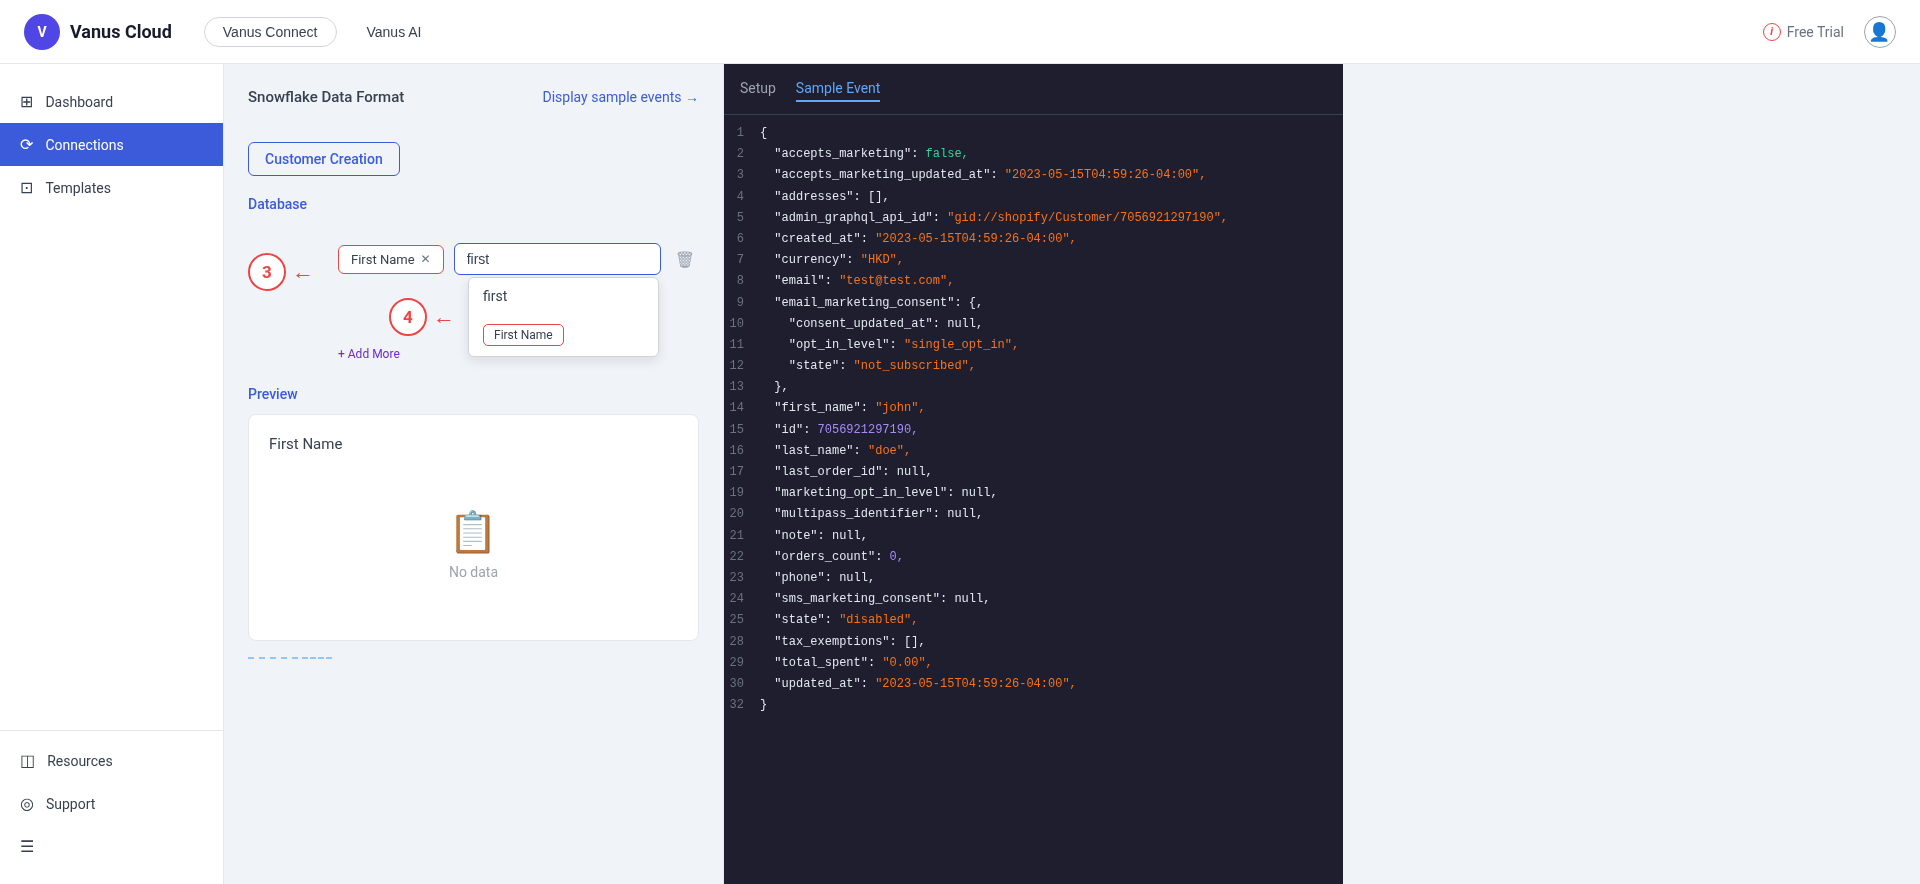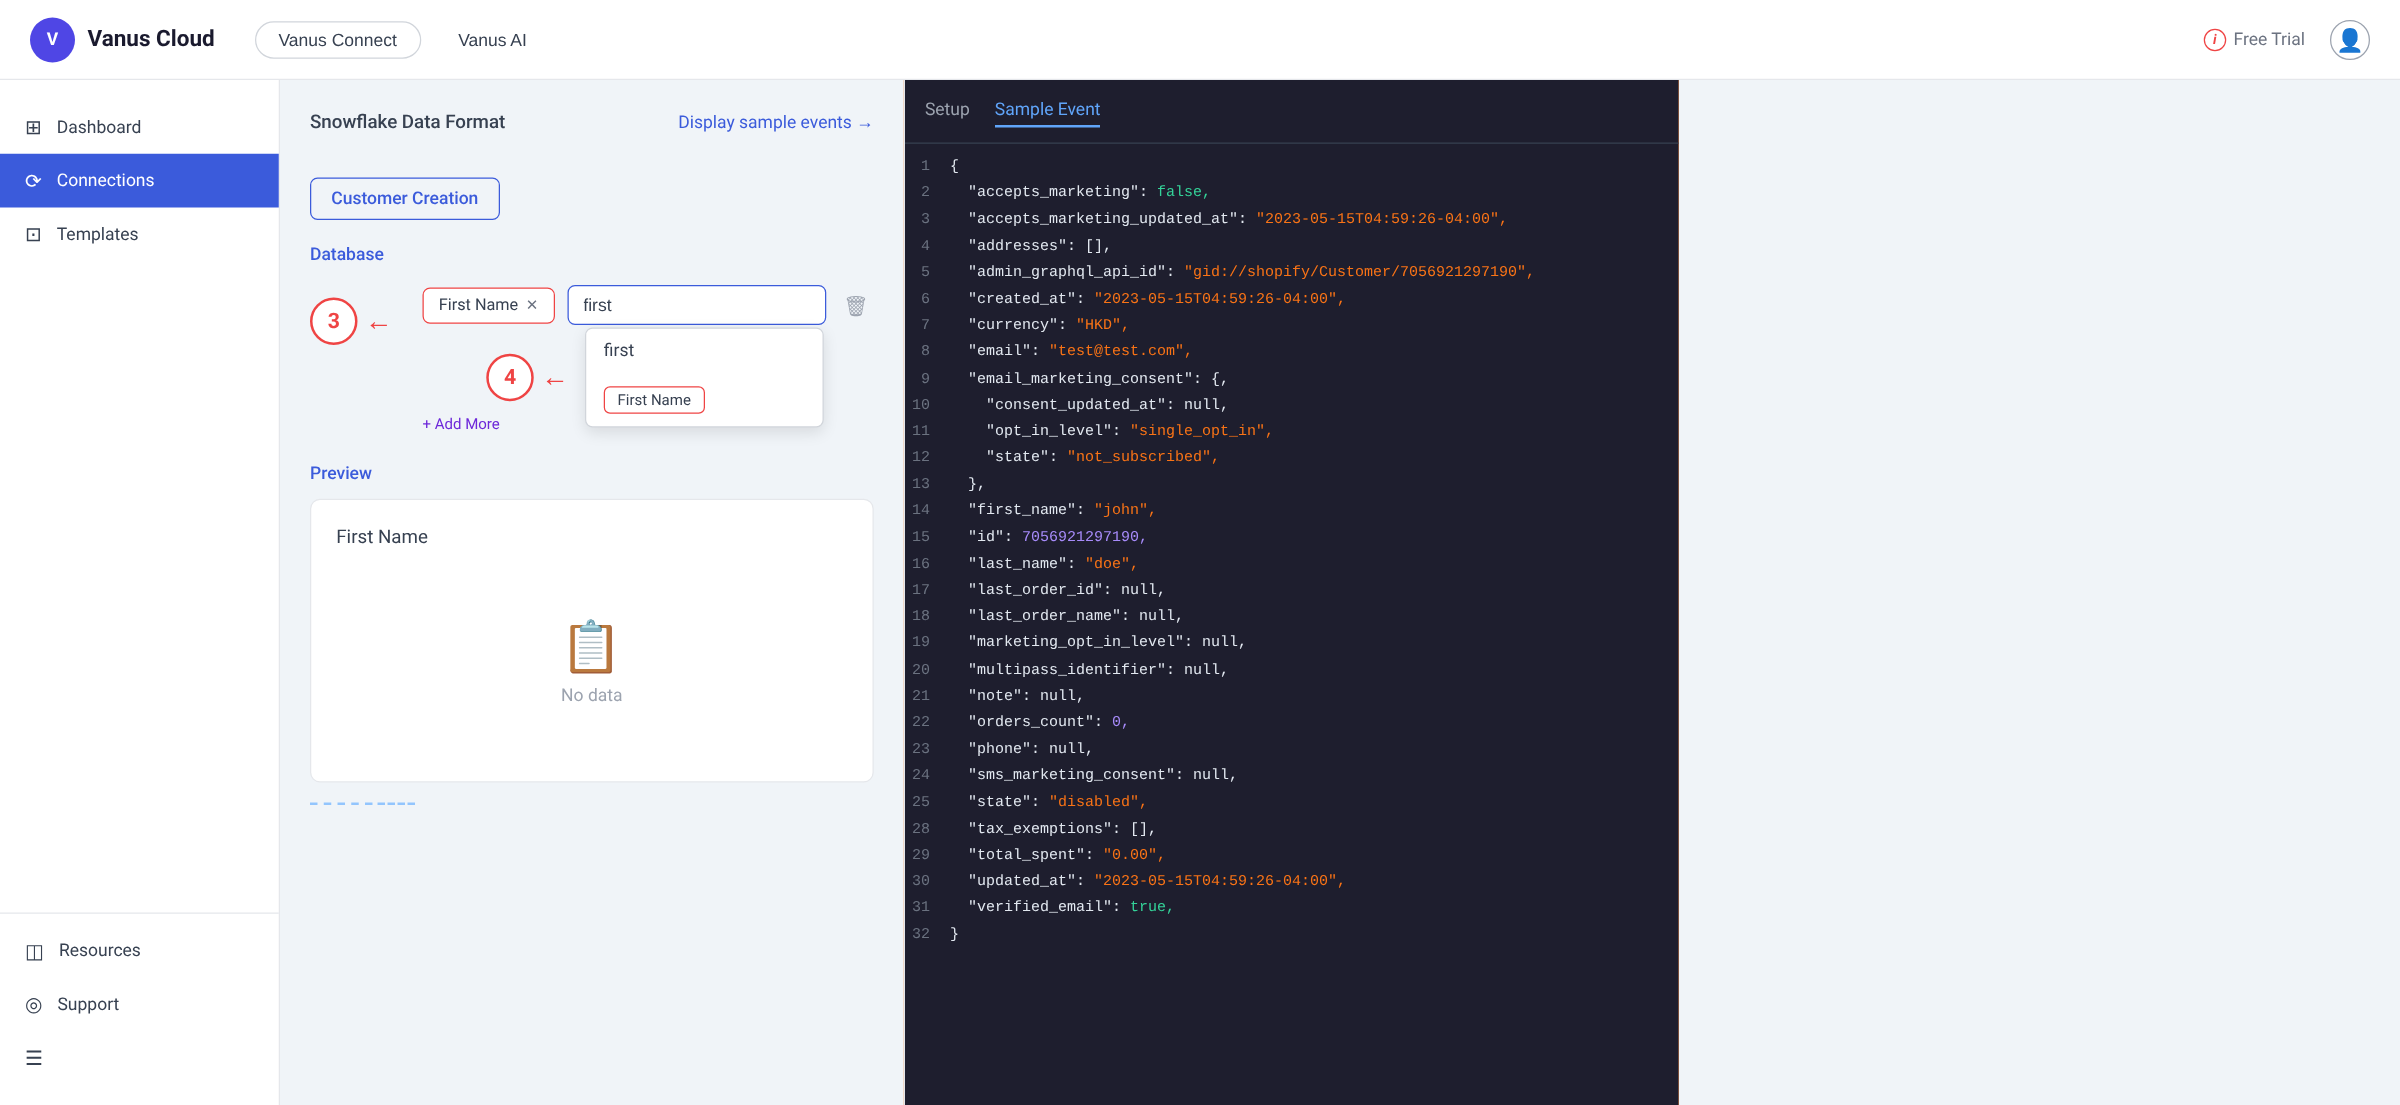--- a/index.html
+++ b/index.html
@@ -45,21 +45,21 @@
 
     
     .format-header { display: flex; align-items: center; justify-content: space-between; margin-bottom: 20px; }
     .format-title { font-size: 15px; color: #374151; font-weight: 500; }
     .sample-events-link { color: #3b5bdb; font-size: 14px; display: flex; align-items: center; gap: 6px; cursor: pointer; text-decoration: none; }
 
     
     .customer-tab { display: inline-block; padding: 8px 16px; border: 1.5px solid #3b5bdb; border-radius: 6px; color: #3b5bdb; font-size: 14px; font-weight: 500; cursor: pointer; margin-bottom: 20px; margin-top: 16px; }
 
     
-    .section-label { font-size: 14px; color: #3b5bdb; font-weight: 500; margin-bottom: 16px; }
+    .section-label { font-size: 14px; color: #3b5bdb; font-weight: 500; margin-bottom: 31px; }
 
     
     .field-row { display: flex; align-items: center; gap: 10px; margin-bottom: 12px; position: relative; }
     .field-tag { display: flex; align-items: center; gap: 6px; padding: 6px 12px; border: 1.5px solid #ef4444; border-radius: 6px; background: #fff; font-size: 13px; color: #374151; white-space: nowrap; }
     .field-tag .close-x { color: #6b7280; cursor: pointer; font-size: 12px; }
     .field-input { flex: 1; padding: 7px 12px; border: 1.5px solid #3b5bdb; border-radius: 6px; font-size: 14px; color: #374151; outline: none; background: #fff; }
     .delete-icon { color: #9ca3af; cursor: pointer; font-size: 16px; padding: 4px; }
 
     
     .dropdown-container { position: absolute; top: 100%; left: 0; right: 0; z-index: 50; background: #fff; border: 1.5px solid #d1d5db; border-radius: 6px; box-shadow: 0 4px 12px rgba(0,0,0,0.1); margin-top: 2px; }
@@ -289,24 +289,20 @@
             </div>
             <div class="code-line">
               <span class="line-num">16</span>
               <span class="line-code"><span style="color: rgb(226, 232, 240);">  "last_name": </span><span style="color: rgb(249, 115, 22);">"doe",</span></span>
             </div>
             <div class="code-line">
               <span class="line-num">17</span>
               <span class="line-code"><span style="color: rgb(226, 232, 240);">  "last_order_id": </span><span style="color: rgb(226, 232, 240);">null,</span></span>
             </div>
             <div class="code-line">
-              <span class="line-num">18</span>
-              <span class="line-code"><span style="color: rgb(226, 232, 240);">  "last_order_name": </span><span style="color: rgb(226, 232, 240);">null,</span></span>
-            </div>
-            <div class="code-line">
               <span class="line-num">19</span>
               <span class="line-code"><span style="color: rgb(226, 232, 240);">  "marketing_opt_in_level": </span><span style="color: rgb(226, 232, 240);">null,</span></span>
             </div>
             <div class="code-line">
               <span class="line-num">20</span>
               <span class="line-code"><span style="color: rgb(226, 232, 240);">  "multipass_identifier": </span><span style="color: rgb(226, 232, 240);">null,</span></span>
             </div>
             <div class="code-line">
               <span class="line-num">21</span>
               <span class="line-code"><span style="color: rgb(226, 232, 240);">  "note": </span><span style="color: rgb(226, 232, 240);">null,</span></span>
@@ -333,24 +329,20 @@
             </div>
             <div class="code-line">
               <span class="line-num">29</span>
               <span class="line-code"><span style="color: rgb(226, 232, 240);">  "total_spent": </span><span style="color: rgb(249, 115, 22);">"0.00",</span></span>
             </div>
             <div class="code-line">
               <span class="line-num">30</span>
               <span class="line-code"><span style="color: rgb(226, 232, 240);">  "updated_at": </span><span style="color: rgb(249, 115, 22);">"2023-05-15T04:59:26-04:00",</span></span>
             </div>
             <div class="code-line">
-              <span class="line-num">31</span>
-              <span class="line-code"><span style="color: rgb(226, 232, 240);">  "verified_email": </span><span style="color: rgb(52, 211, 153);">true,</span></span>
-            </div>
-            <div class="code-line">
               <span class="line-num">32</span>
               <span class="line-code" style="color: rgb(226, 232, 240);">}</span>
             </div>
           </div>
       </div>
     </div>
 
   </div>
 </div>
 

